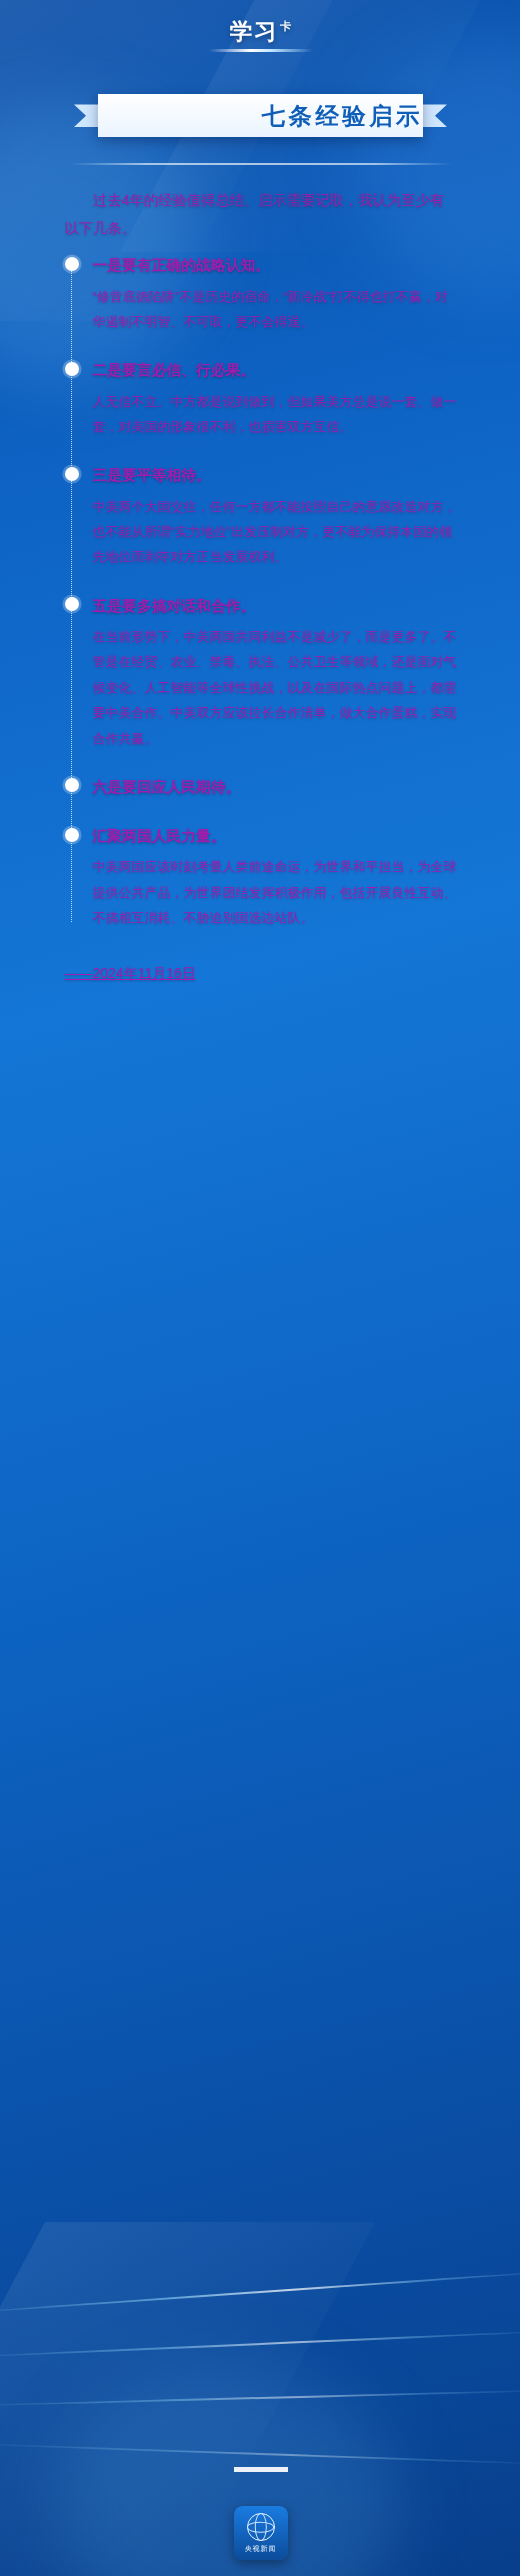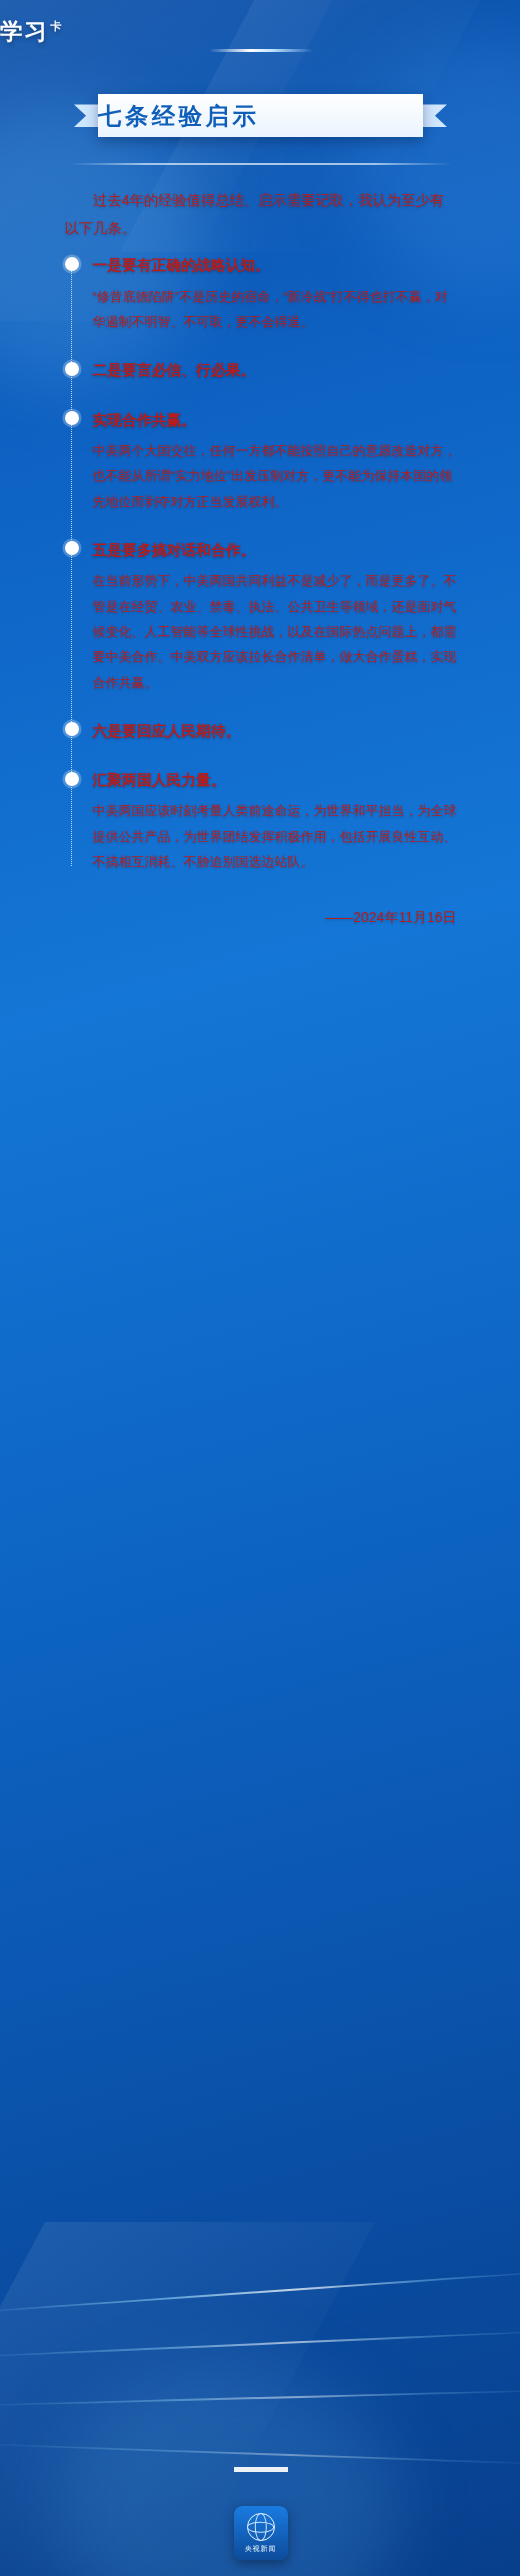--- a/index.html
+++ b/index.html
@@ -44,21 +44,21 @@
   
   .header {
     position: relative;
     height: 75px;
   }
   .brand {
     position: absolute;
     left: 0;
     right: 0;
     top: 15.6px;
-    text-align: left;
+    text-align: center;
     color: #ffffff;
     font-size: 22.6px;
     letter-spacing: 1.7px;
     font-weight: bold;
     font-family: "DejaVu Sans", "Liberation Sans", sans-serif;
     text-shadow: 0 1.7px 5.2px rgba(0,0,0,0.35);
   }
   .brand .brand-sub {
     display: inline-block;
     font-size: 11.3px;
@@ -86,21 +86,21 @@
   }
   .ribbon {
     position: absolute;
     left: 24px;
     right: 24px;
     top: 7px;
     height: 43px;
     background: linear-gradient(180deg, #ffffff 0%, #eaf4ff 100%);
     display: flex;
     align-items: center;
-    justify-content: flex-start;
+    justify-content: flex-end;
     box-shadow: 0 3.5px 12px rgba(0, 20, 60, 0.35);
   }
   .ribbon-title {
     color: #0f5fb9;
     font-size: 23.4px;
     font-weight: bold;
     letter-spacing: 3.5px;
     font-family: "DejaVu Sans", "Liberation Sans", sans-serif;
   }
   .ribbon-tail {
@@ -124,21 +124,21 @@
     height: 1.7px;
     margin: 19px auto 0;
     background: linear-gradient(90deg, rgba(255,255,255,0) 0%, rgba(255,255,255,0.65) 20%, rgba(255,255,255,0.65) 80%, rgba(255,255,255,0) 100%);
   }
 
   
   .content {
     position: relative;
     margin: 22.6px auto 0;
     width: 392px;
-    color: #b91c1c;
+    color: #a21caf;
   }
   .intro {
     font-size: 14.3px;
     line-height: 1.95;
     text-indent: 2em;
     margin: 0 0 10.4px 0;
     text-shadow: 0 0.9px 2.6px rgba(0,0,0,0.25);
   }
 
   .timeline {
@@ -179,23 +179,23 @@
   .item-body {
     font-size: 13px;
     line-height: 1.95;
     margin: 0;
     text-shadow: 0 0.9px 2.6px rgba(0,0,0,0.22);
   }
 
   
   .sign {
     margin: 29.5px 0 0 0;
-    text-align: right;
     font-size: 14px;
     line-height: 1.9;
+    text-decoration: underline;
   }
   .sign div {
     text-shadow: 0 0.9px 2.6px rgba(0,0,0,0.25);
   }
 
   
   .bottom-dash {
     position: absolute;
     left: 50%;
     transform: translateX(-50%);
@@ -297,25 +297,26 @@
 
     <div class="item">
       <span class="dot"></span>
       <p class="item-title">一是要有正确的战略认知。</p>
       <p class="item-body">“修昔底德陷阱”不是历史的宿命，“新冷战”打不得也打不赢，对华遏制不明智、不可取，更不会得逞。</p>
     </div>
 
     <div class="item">
       <span class="dot"></span>
       <p class="item-title">二是要言必信、行必果。</p>
-    </div>
-
-    <div class="item">
-      <span class="dot"></span>
-      <p class="item-title">实现合作共赢。</p>
+      <p class="item-body">人无信不立。中方都是说到做到，但如果美方总是说一套、做一套，对美国的形象很不利，也损害双方互信。</p>
+    </div>
+
+    <div class="item">
+      <span class="dot"></span>
+      <p class="item-title">三是要平等相待。</p>
       <p class="item-body">中美两个大国交往，任何一方都不能按照自己的意愿改造对方，也不能从所谓“实力地位”出发压制对方，更不能为保持本国的领先地位而剥夺对方正当发展权利。</p>
     </div>
 
 
     <div class="item">
       <span class="dot"></span>
       <p class="item-title">五是要多搞对话和合作。</p>
       <p class="item-body">在当前形势下，中美两国共同利益不是减少了，而是更多了。不管是在经贸、农业、禁毒、执法、公共卫生等领域，还是面对气候变化、人工智能等全球性挑战，以及在国际热点问题上，都需要中美合作。中美双方应该拉长合作清单，做大合作蛋糕，实现合作共赢。</p>
     </div>
 

